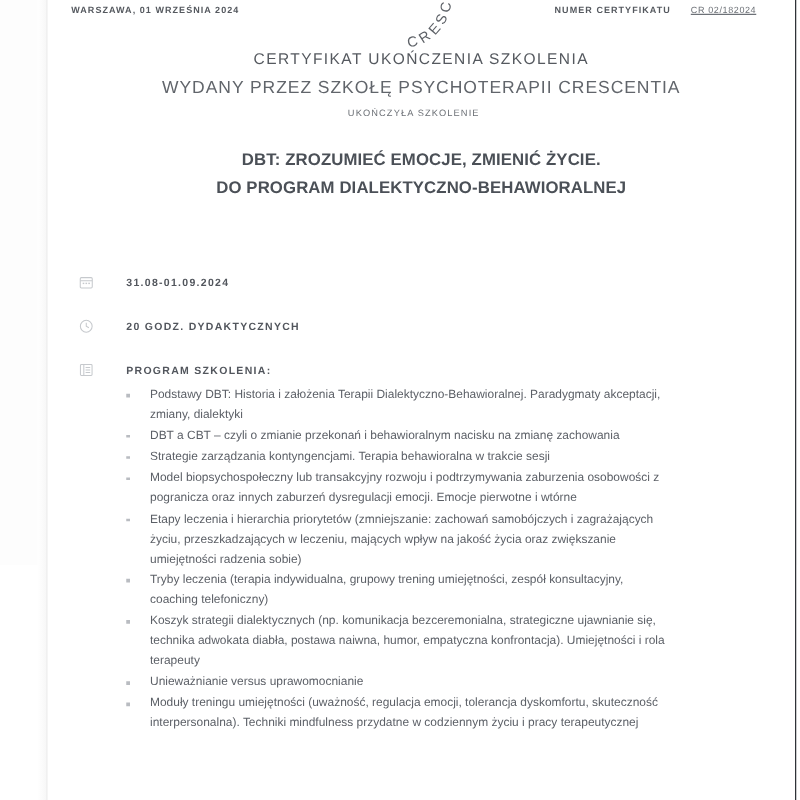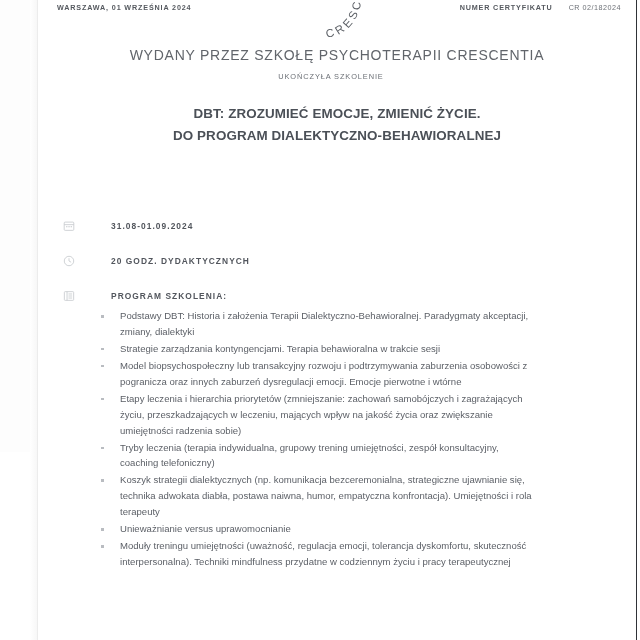--- a/index.html
+++ b/index.html
@@ -63,37 +63,38 @@
     left: 20px;
     top: 0;
     font-size: 7.2px;
     letter-spacing: 0.85px;
     font-weight: bold;
     color: #55595f;
     white-space: nowrap;
   }
   .meta-right {
     position: absolute;
-    right: 16px;
+    right: 32px;
     top: 0;
     display: flex;
     align-items: baseline;
     gap: 16px;
     white-space: nowrap;
   }
   .meta-label {
     font-size: 7.2px;
     letter-spacing: 0.85px;
     font-weight: bold;
     color: #55595f;
   }
   .meta-value {
     font-size: 7.2px;
     letter-spacing: 0.5px;
     color: #6d7177;
+    text-decoration: underline;
   }
 
   
   .logo-stamp {
     position: absolute;
     left: 267px;
     top: -56px;
     width: 110px;
     height: 110px;
   }
@@ -163,21 +164,21 @@
     width: 14px;
     height: 14px;
     flex: 0 0 14px;
     color: #c6c9cd;
     display: flex;
     align-items: center;
     justify-content: center;
   }
   .icon-slot svg { display: block; }
   .info-text {
-    margin-left: 35px;
+    margin-left: 25px;
     font-size: 8.4px;
     font-weight: bold;
     letter-spacing: 1.05px;
     color: #52565d;
     white-space: nowrap;
   }
   .program-heading-row { margin-bottom: 0; }
 
   
   .program-list {
@@ -229,20 +230,21 @@
       <defs>
         <path id="arcPath" d="M 55,55 m -39,0 a 39,39 0 1,0 78,0 a 39,39 0 1,0 -78,0"></path>
       </defs>
       <text font-family="Liberation Sans, sans-serif" font-size="11.5" letter-spacing="3.2" fill="#5d6167">
         <textPath href="#arcPath" startOffset="27%">CRESCENTIA</textPath>
       </text>
     </svg>
   </div>
 
   <div class="title-block">
+    <div class="cert-heading">CERTYFIKAT UKOŃCZENIA SZKOLENIA</div>
     <div class="cert-subheading">WYDANY PRZEZ SZKOŁĘ PSYCHOTERAPII CRESCENTIA</div>
     <div class="recipient-caption">UKOŃCZYŁA SZKOLENIE</div>
     <div class="course-title">
       <span>DBT: ZROZUMIEĆ EMOCJE, ZMIENIĆ ŻYCIE.</span>
       <span>DO PROGRAM DIALEKTYCZNO-BEHAWIORALNEJ</span>
     </div>
   </div>
 
   <div class="info-list">
 
@@ -284,20 +286,24 @@
 
   </div>
 
   <ul class="program-list">
     <li class="program-item">
       <span class="bullet"></span>
       <span>Podstawy DBT: Historia i założenia Terapii Dialektyczno-Behawioralnej. Paradygmaty akceptacji, zmiany, dialektyki</span>
     </li>
     <li class="program-item">
       <span class="bullet"></span>
+      <span>DBT a CBT – czyli o zmianie przekonań i behawioralnym nacisku na zmianę zachowania</span>
+    </li>
+    <li class="program-item">
+      <span class="bullet"></span>
       <span>Strategie zarządzania kontyngencjami. Terapia behawioralna w trakcie sesji</span>
     </li>
     <li class="program-item">
       <span class="bullet"></span>
       <span>Model biopsychospołeczny lub transakcyjny rozwoju i podtrzymywania zaburzenia osobowości z pogranicza oraz innych zaburzeń dysregulacji emocji. Emocje pierwotne i wtórne</span>
     </li>
     <li class="program-item">
       <span class="bullet"></span>
       <span>Etapy leczenia i hierarchia priorytetów (zmniejszanie: zachowań samobójczych i zagrażających życiu, przeszkadzających w leczeniu, mających wpływ na jakość życia oraz zwiększanie umiejętności radzenia sobie)</span>
     </li>

